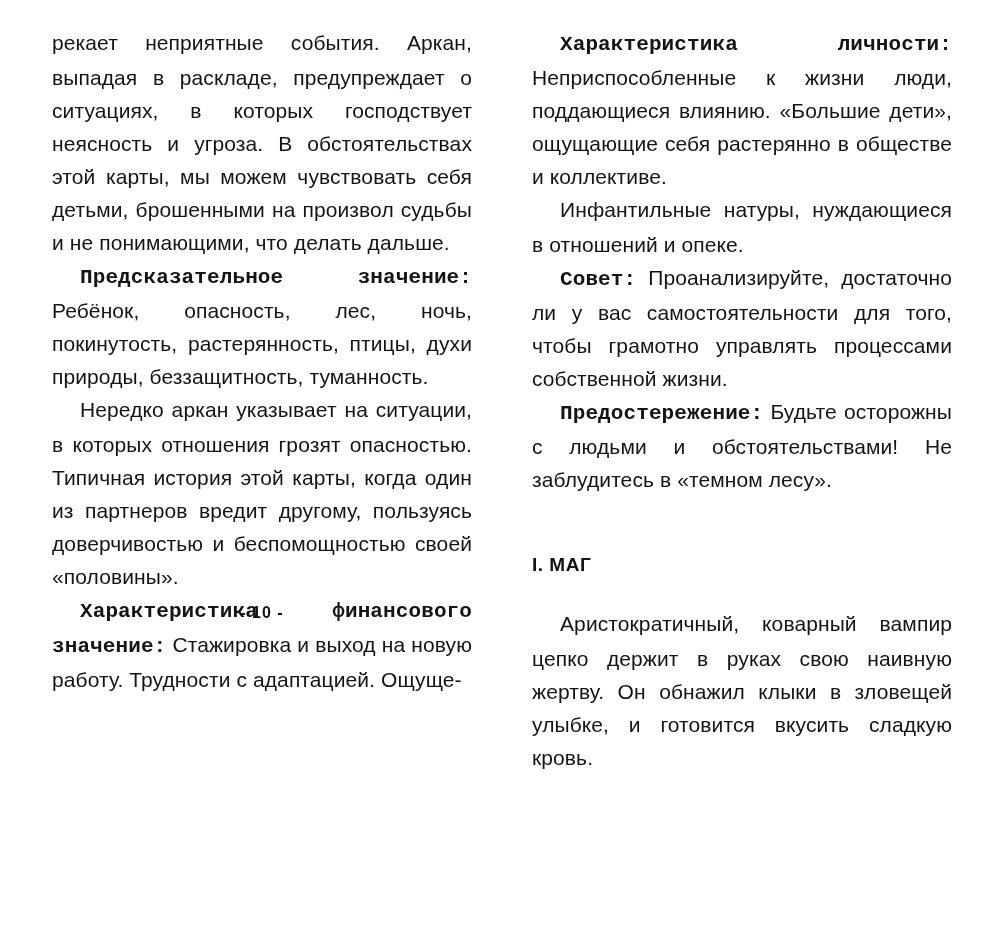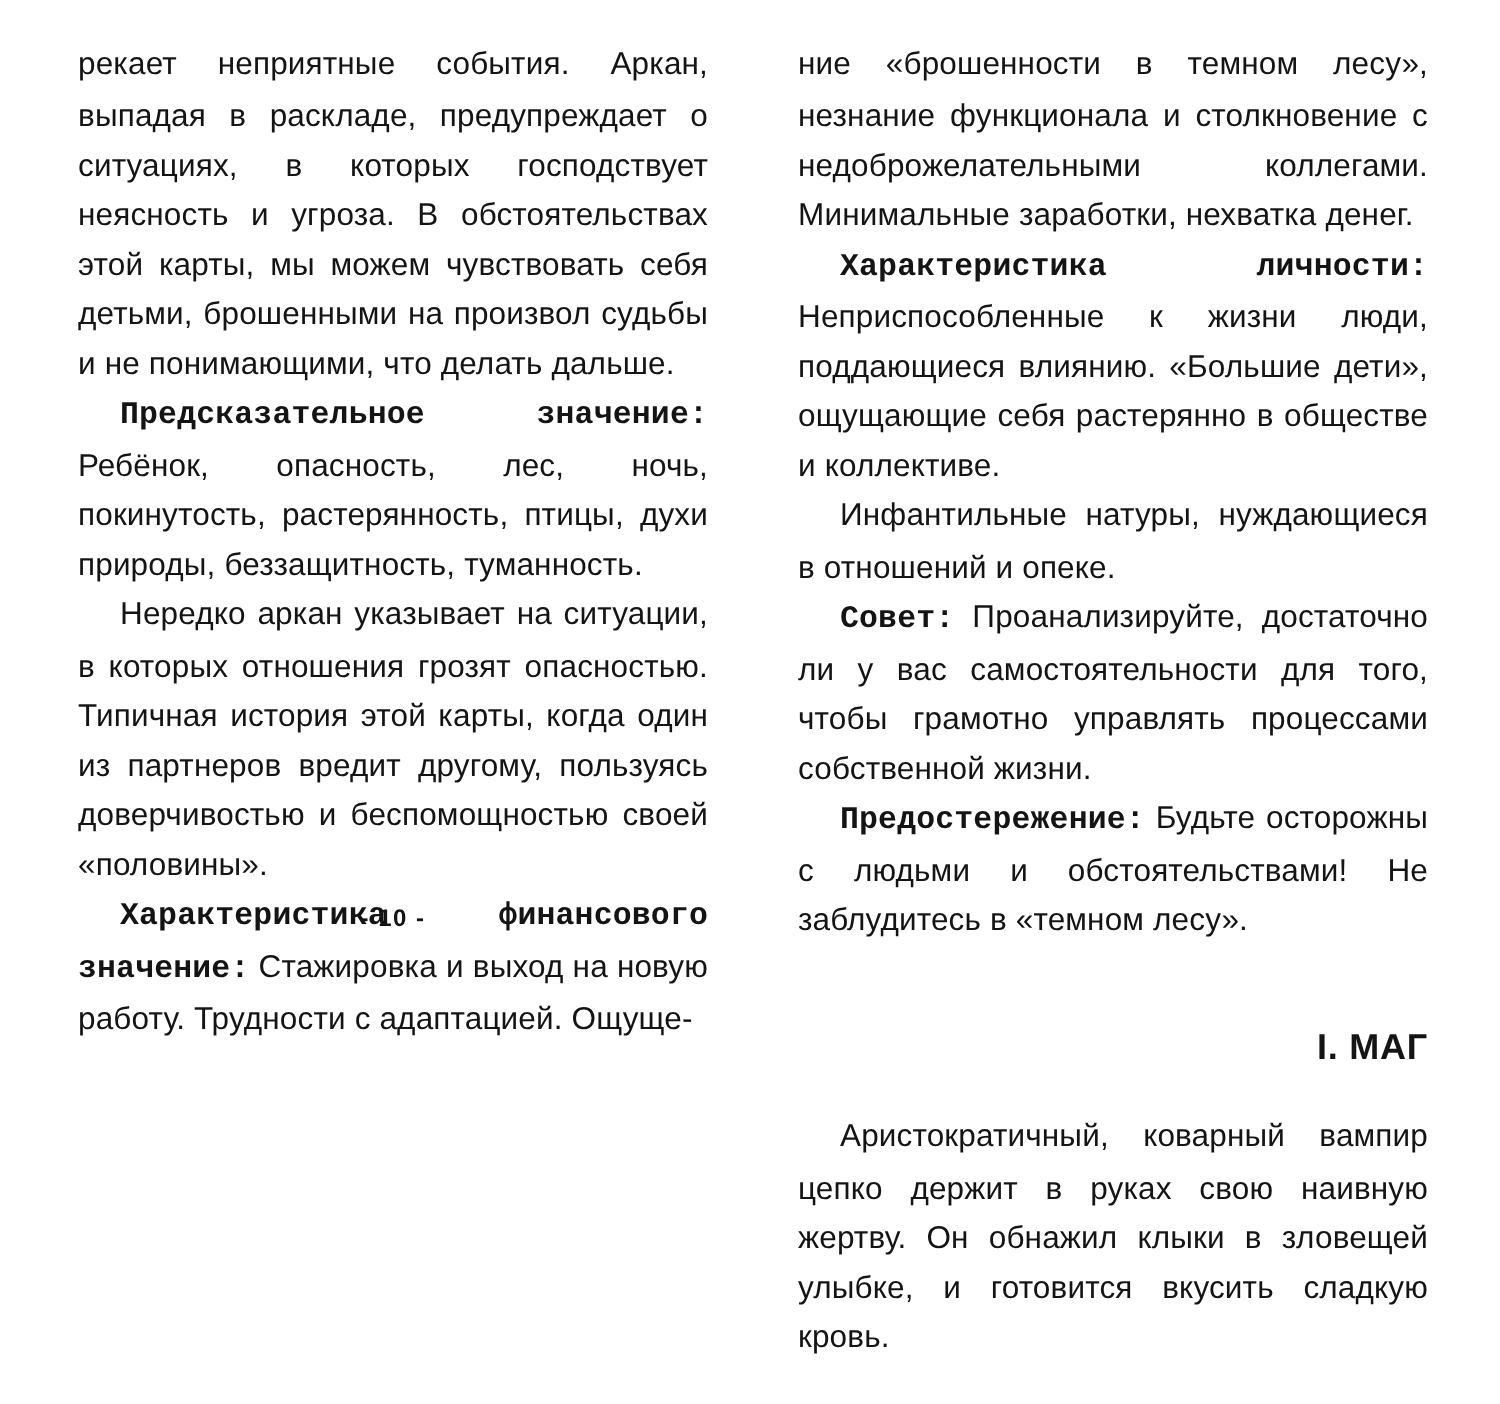--- a/index.html
+++ b/index.html
@@ -31,23 +31,23 @@
     letter-spacing: 0.1px;
   }
   .para {
     margin: 0;
   }
   .para.indent { text-indent: 28px; }
   .para.noindent { text-indent: 0; }
   .lead { font-weight: bold; font-family: Liberation Mono, monospace; }
   .section-heading {
     margin: 52px 0 26px 0;
-    text-align: right;
+    text-align: left;
     text-indent: 0;
-    font-size: 24px;
+    font-size: 19px;
     font-weight: bold;
     letter-spacing: 0.5px;
   }
   .page-number {
     position: absolute;
     bottom: 46px;
     left: 0;
     width: 100%;
     text-align: center;
     font-size: 16px;
@@ -65,21 +65,20 @@
       <p class="para noindent"><span class="lead"></span><span>рекает неприятные события. Аркан, выпадая в раскладе, предупреждает о ситуациях, в которых господствует неясность и угроза. В обстоятельствах этой карты, мы можем чувствовать себя детьми, брошенными на произвол судьбы и не понимающими, что делать дальше.</span></p>
       <p class="para indent"><span class="lead">Предсказательное значение:</span><span> Ребёнок, опасность, лес, ночь, покинутость, растерянность, птицы, духи природы, беззащитность, туманность.</span></p>
       <p class="para indent"><span class="lead"></span><span>Нередко аркан указывает на ситуации, в которых отношения грозят опасностью. Типичная история этой карты, когда один из партнеров вредит другому, пользуясь доверчивостью и беспомощностью своей «половины».</span></p>
       <p class="para indent"><span class="lead">Характеристика финансового значение:</span><span> Стажировка и выход на новую работу. Трудности с адаптацией. Ощуще-</span></p>
     </div>
     <div class="page-number">- 10 -</div>
   </div>
 
   <div class="page page-right">
     <div class="page-body">
-      <p class="para noindent"><span class="lead"></span><span>ние «брошенности в темном лесу», незнание функционала и столкновение с недоброжелательными коллегами. Минимальные заработки, нехватка денег.</span></p>
       <p class="para indent"><span class="lead">Характеристика личности:</span><span> Неприспособленные к жизни люди, поддающиеся влиянию. «Большие дети», ощущающие себя растерянно в обществе и коллективе.</span></p>
       <p class="para indent"><span class="lead"></span><span>Инфантильные натуры, нуждающиеся в отношений и опеке.</span></p>
       <p class="para indent"><span class="lead">Совет:</span><span> Проанализируйте, достаточно ли у вас самостоятельности для того, чтобы грамотно управлять процессами собственной жизни.</span></p>
       <p class="para indent"><span class="lead">Предостережение:</span><span> Будьте осторожны с людьми и обстоятельствами! Не заблудитесь в «темном лесу».</span></p>
       <div class="section-heading">I. МАГ</div>
       <p class="para indent"><span class="lead"></span><span>Аристократичный, коварный вампир цепко держит в руках свою наивную жертву. Он обнажил клыки в зловещей улыбке, и готовится вкусить сладкую кровь.</span></p>
     </div>
   </div>
 
 </div>

